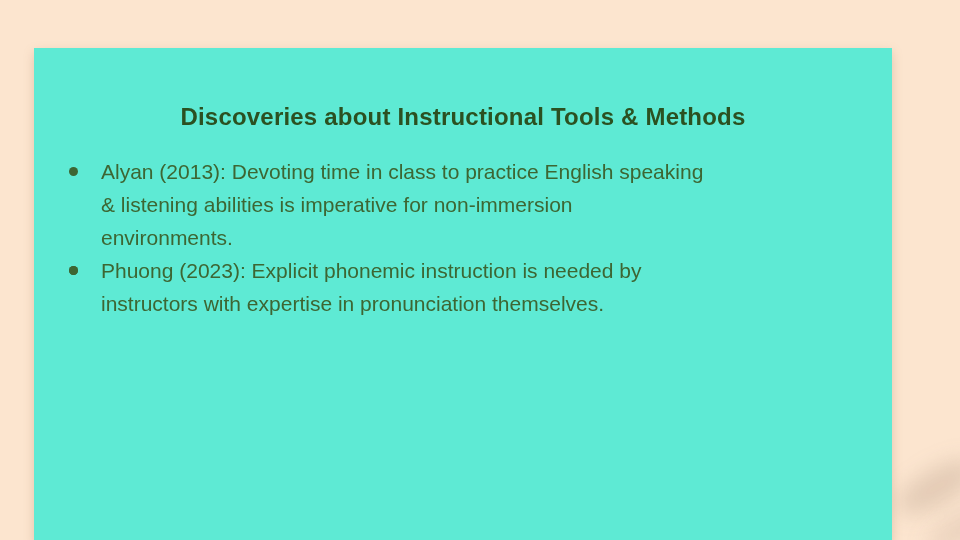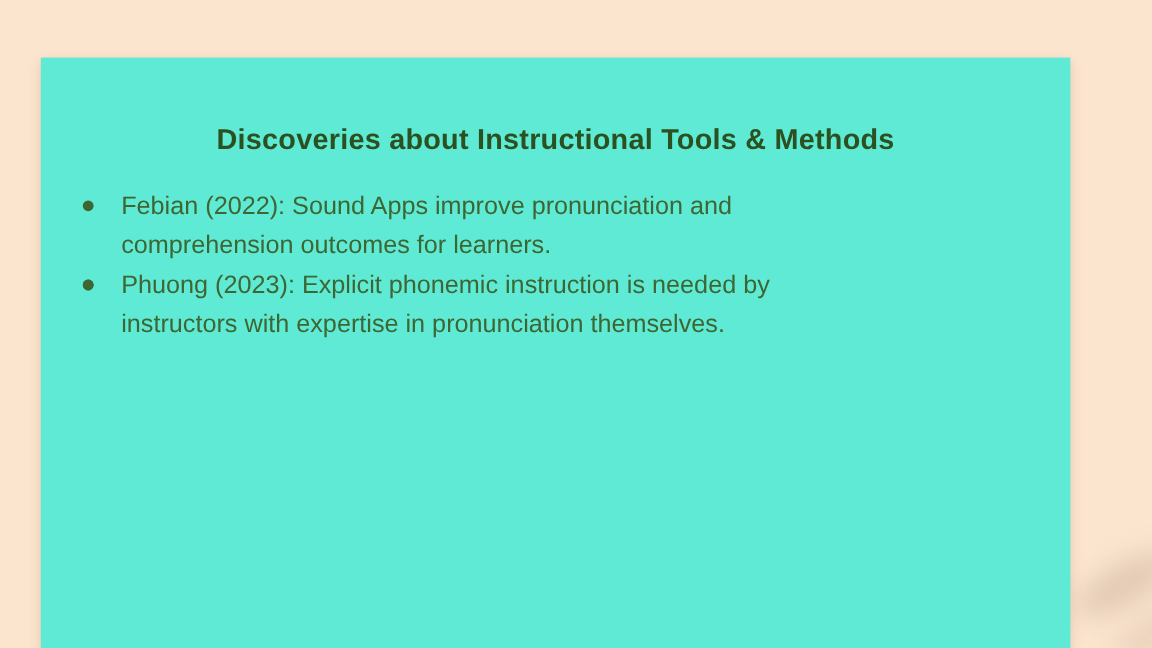--- a/index.html
+++ b/index.html
@@ -98,22 +98,23 @@
   <div class="leaf-shadow ls2"></div>
   <div class="leaf-shadow ls3"></div>
   <div class="leaf-shadow ls4"></div>
 
   <div class="card">
     <h1 class="slide-title">Discoveries about Instructional Tools &amp; Methods</h1>
 
     <ul class="bullet-list">
       <li>
         <span class="bullet-marker"></span>
-        <span class="bullet-text">Febian (2022): Sound Apps improve pronunciation and
-comprehension outcomes for learners.</span>
+        <span class="bullet-text">Alyan (2013): Devoting time in class to practice English speaking
+&amp; listening abilities is imperative for non-immersion
+environments.</span>
       </li>
       <li>
         <span class="bullet-marker"></span>
       </li>
       <li>
         <span class="bullet-marker"></span>
         <span class="bullet-text">Phuong (2023): Explicit phonemic instruction is needed by
 instructors with expertise in pronunciation themselves.</span>
       </li>
     </ul>

